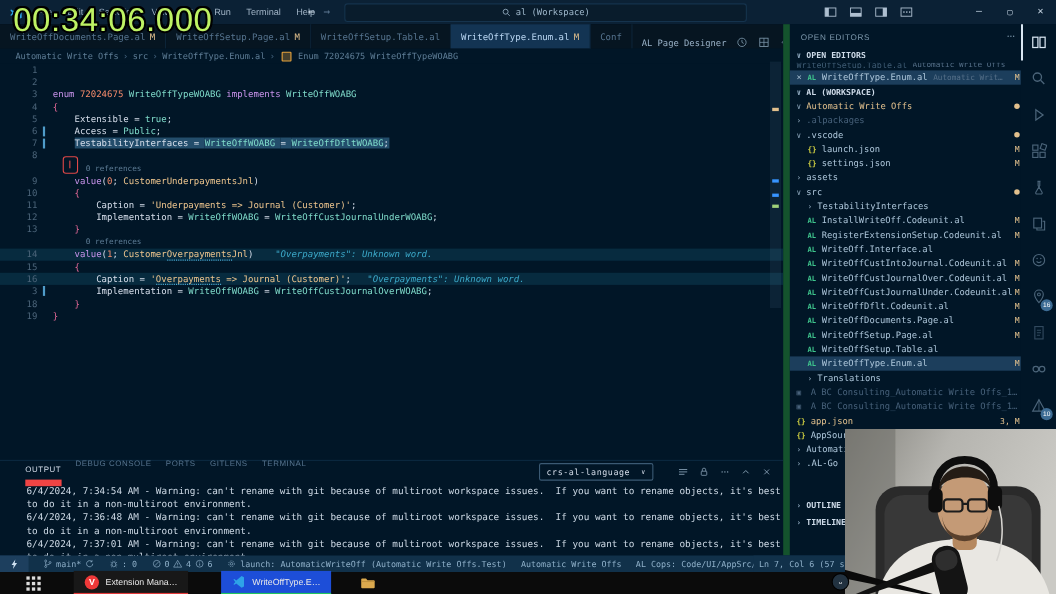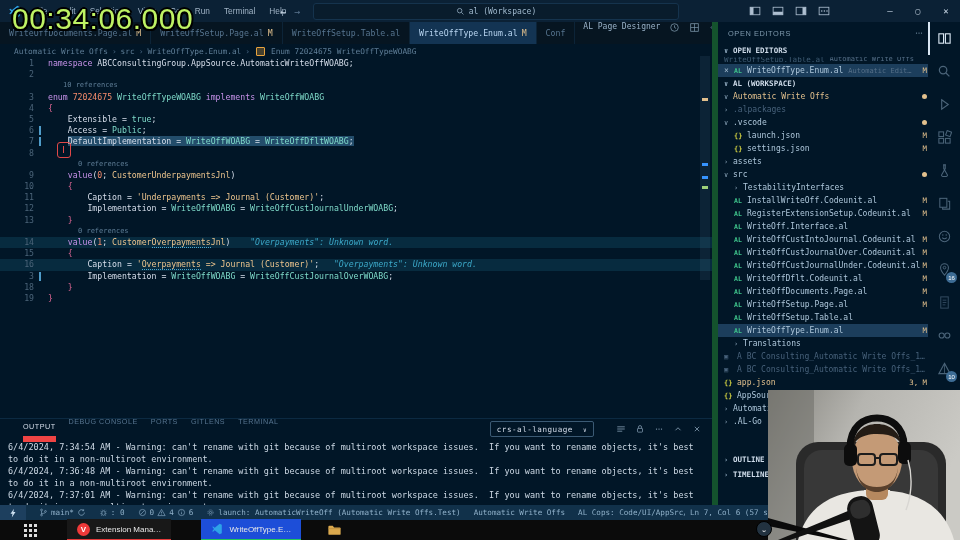--- a/index.html
+++ b/index.html
@@ -16,21 +16,21 @@
   #searchbox{position:absolute;left:313px;top:3px;width:364px;height:15px;background:#091c2c;border:1px solid #15334d;
              border-radius:3px;display:flex;align-items:center;justify-content:center;gap:4px;font-size:8px;color:#9fb8cc}
   #win-layout{position:absolute;right:130px;top:0;height:22px;display:flex;align-items:center;gap:11px;color:#aebfd0}
   #win-controls{position:absolute;right:0;top:0;height:22px;display:flex;align-items:center;color:#c7d6e4}
   #win-controls span{width:28px;text-align:center;font-size:9px}
   
   #tabbar{left:0;top:22px;width:712px;height:22px;background:#061521;display:flex;align-items:stretch;font-size:8.2px}
   .tab{display:flex;align-items:center;gap:4px;padding:0 9px;border-right:1px solid #0c2438;color:#56748f;background:#061521;white-space:nowrap}
   .tab.active{background:#133453;color:#b9d6f2}
   .tab .mbadge{color:#e2c08d}
-  #ed-actions{display:flex;align-items:flex-start;gap:9px;padding:0 8px;color:#7e99ad;flex:1}
+  #ed-actions{display:flex;align-items:flex-end;gap:9px;padding:0 8px;color:#7e99ad;flex:1}
   #al-designer{font-size:8px;color:#9ab3c9;white-space:nowrap}
   #ed-actions .sp{flex:1}
   
   #crumbs{left:0;top:44px;width:712px;height:14px;display:flex;align-items:center;gap:4px;padding-left:14px;
           font-size:7.8px;color:#5f7e97;white-space:nowrap}
   #crumbs .sep{color:#42607b}
   .enum-ic{display:inline-block;width:7px;height:7px;border:1px solid #e8a33d;background:rgba(232,163,61,.3);border-radius:1px;margin:0 2px}
   
   #editor{left:0;top:58px;width:712px;height:360px;background:#011627}
   .crow{height:11.2px;line-height:11.2px;font-size:8.2px;white-space:pre;display:flex;position:relative}
@@ -49,21 +49,21 @@
   #cursor-marker::after{content:"";position:absolute;left:4.5px;top:2.5px;width:1.8px;height:7px;background:#e04848}
   
   #panel{left:0;top:418px;width:712px;height:87px;background:#011627;border-top:1px solid #0c2a42}
   #panel-head{height:20px;display:flex;align-items:center;padding:0 10px;gap:13px;
               font-family:"Liberation Sans",sans-serif;font-size:7.2px;letter-spacing:.5px;color:#56748f}
   #panel-head .ptab.active{color:#d6deeb;border-bottom:6px solid #ef4444;line-height:19px}
   #panel-head .sp{flex:1}
   #out-select{display:flex;align-items:center;gap:10px;border:1px solid #3b5a74;border-radius:2px;height:14px;
               padding:0 6px;font-family:"DejaVu Sans Mono",monospace;font-size:7.6px;color:#d6deeb}
   .phicons{display:flex;align-items:center;gap:9px;color:#8fa8bd;margin-left:9px}
-  #out-lines{padding:3px 0 0 8px;font-size:8.5px;line-height:11.9px;color:#cdd9e5;white-space:pre}
+  #out-lines{padding:3px 0 0 24px;font-size:8.5px;line-height:11.9px;color:#cdd9e5;white-space:pre}
   
   #statusbar{left:0;top:505px;width:960px;height:15px;background:#11314a;display:flex;align-items:center;gap:13px;
              font-size:7.6px;color:#8fb0c9;padding-left:0}
   #statusbar .grp{display:flex;align-items:flex-start;gap:3px;white-space:nowrap}
   #remote-box{width:26px;height:15px;background:#1d3f5e;display:flex;align-items:center;justify-content:center;color:#cfe2f2}
   #cursor-pos{position:absolute;left:685px;top:0;height:15px;display:flex;align-items:center;background:#11314a;padding:0 5px;white-space:nowrap}
   
   #taskbar{left:0;top:520px;width:960px;height:20px;background:#0b0b0b;display:flex;align-items:center;
            font-family:"Liberation Sans",sans-serif;font-size:8px;color:#e8e8e8}
   #start-grid{width:3px;height:3px;background:#dcdcdc;margin:0 0 0 24px;
@@ -362,28 +362,27 @@
   <span>src</span>
     <span class="sep">›</span>
   <span>WriteOffType.Enum.al</span>
     <span class="sep">›</span>
   <span class="enum-ic"></span>
   <span>Enum 72024675 WriteOffTypeWOABG</span>
 </div>
 
 <div class="abs" id="editor">
   <div id="code-rows">
-      <div class="crow"><span class="ln">1</span><span class="ctext"><span class="kw">namespace </span><span class="id">ABCConsultingGroup.AppSource.AutomaticWriteOffWOABG;</span></span></div>
+      <div class="crow"><span class="ln">1</span></div>
       <div class="crow"><span class="ln">2</span><span class="ctext"></span></div>
-      <div class="crow"><span class="ln"></span><span class="lens" style="padding-left: 15px;">10 references</span></div>
       <div class="crow"><span class="ln">3</span><span class="ctext"><span class="kw">enum </span><span class="num">72024675 </span><span class="typ">WriteOffTypeWOABG </span><span class="kw">implements </span><span class="typ">WriteOffWOABG</span></span></div>
       <div class="crow"><span class="ln">4</span><span class="ctext"><span class="brc">{</span></span></div>
       <div class="crow"><span class="ln">5</span><span class="ctext"><span class="id">    Extensible </span><span class="id">= </span><span class="val">true</span><span class="id">;</span></span></div>
       <div class="crow"><span class="ln">6</span><i class="gm"></i><span class="ctext"><span class="id">    Access </span><span class="id">= </span><span class="val">Public</span><span class="id">;</span></span></div>
-      <div class="crow"><span class="ln">7</span><i class="gm"></i><span class="ctext"><span class="id">    </span><span class="id sel">DefaultImplementation = </span><span class="typ sel">WriteOffWOABG </span><span class="id sel">= </span><span class="typ sel">WriteOffDfltWOABG</span><span class="id sel">;</span></span></div>
+      <div class="crow"><span class="ln">7</span><i class="gm"></i><span class="ctext"><span class="id">    </span><span class="id sel">TestabilityInterfaces = </span><span class="typ sel">WriteOffWOABG </span><span class="id sel">= </span><span class="typ sel">WriteOffDfltWOABG</span><span class="id sel">;</span></span></div>
       <div class="crow"><span class="ln">8</span><span class="ctext"></span></div>
       <div class="crow"><span class="ln"></span><span class="lens" style="padding-left: 30px;">0 references</span></div>
       <div class="crow"><span class="ln">9</span><span class="ctext"><span class="id">    </span><span class="kw">value</span><span class="id">(</span><span class="num">0</span><span class="id">; </span><span class="str">CustomerUnderpaymentsJnl</span><span class="id">)</span></span></div>
       <div class="crow"><span class="ln">10</span><span class="ctext"><span class="brc">    {</span></span></div>
       <div class="crow"><span class="ln">11</span><span class="ctext"><span class="id">        Caption </span><span class="id">= </span><span class="str">'Underpayments =&gt; Journal (Customer)'</span><span class="id">;</span></span></div>
       <div class="crow"><span class="ln">12</span><span class="ctext"><span class="id">        Implementation </span><span class="id">= </span><span class="typ">WriteOffWOABG </span><span class="id">= </span><span class="typ">WriteOffCustJournalUnderWOABG</span><span class="id">;</span></span></div>
       <div class="crow"><span class="ln">13</span><span class="ctext"><span class="brc">    }</span></span></div>
       <div class="crow"><span class="ln"></span><span class="lens" style="padding-left: 30px;">0 references</span></div>
       <div class="crow hl"><span class="ln">14</span><span class="ctext"><span class="id">    </span><span class="kw">value</span><span class="id">(</span><span class="num">1</span><span class="id">; </span><span class="str">Customer</span><span class="str u">Overpayments</span><span class="str">Jnl</span><span class="id">)</span><span>    </span><span class="hint">"Overpayments": Unknown word.</span></span></div>
       <div class="crow"><span class="ln">15</span><span class="ctext"><span class="brc">    {</span></span></div>
@@ -453,21 +452,21 @@
       </div>
       <div class="trow clip">
         <span class="lbl">WriteOffSetup.Table.al</span>
         <span class="desc">Automatic Write Offs</span>
         <span class="right"></span>
       </div>
       <div class="trow sel">
         <span class="xclose">×</span>
         <span class="fic al">AL</span>
         <span class="lbl">WriteOffType.Enum.al</span>
-        <span class="desc">Automatic Edit…</span>
+        <span class="desc">Automatic Writ…</span>
         <span class="right">M</span>
       </div>
       <div class="trow sec">
         <span class="arr">∨</span>
         <span class="lbl">AL (WORKSPACE)</span>
         <span class="right"></span>
       </div>
       <div class="trow gold">
         <span class="arr">∨</span>
         <span class="lbl">Automatic Write Offs</span>

